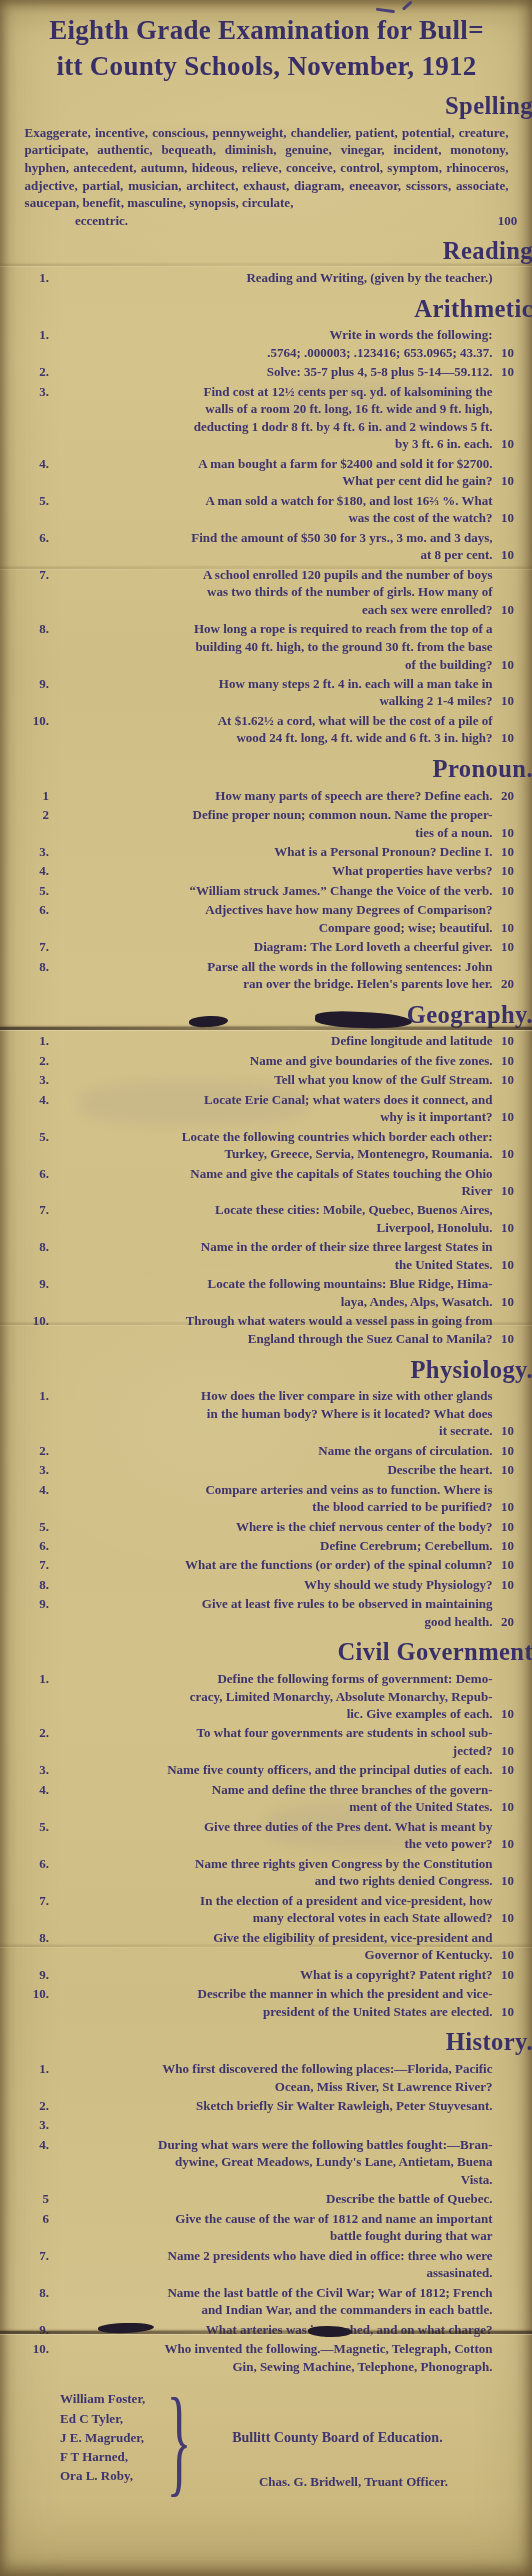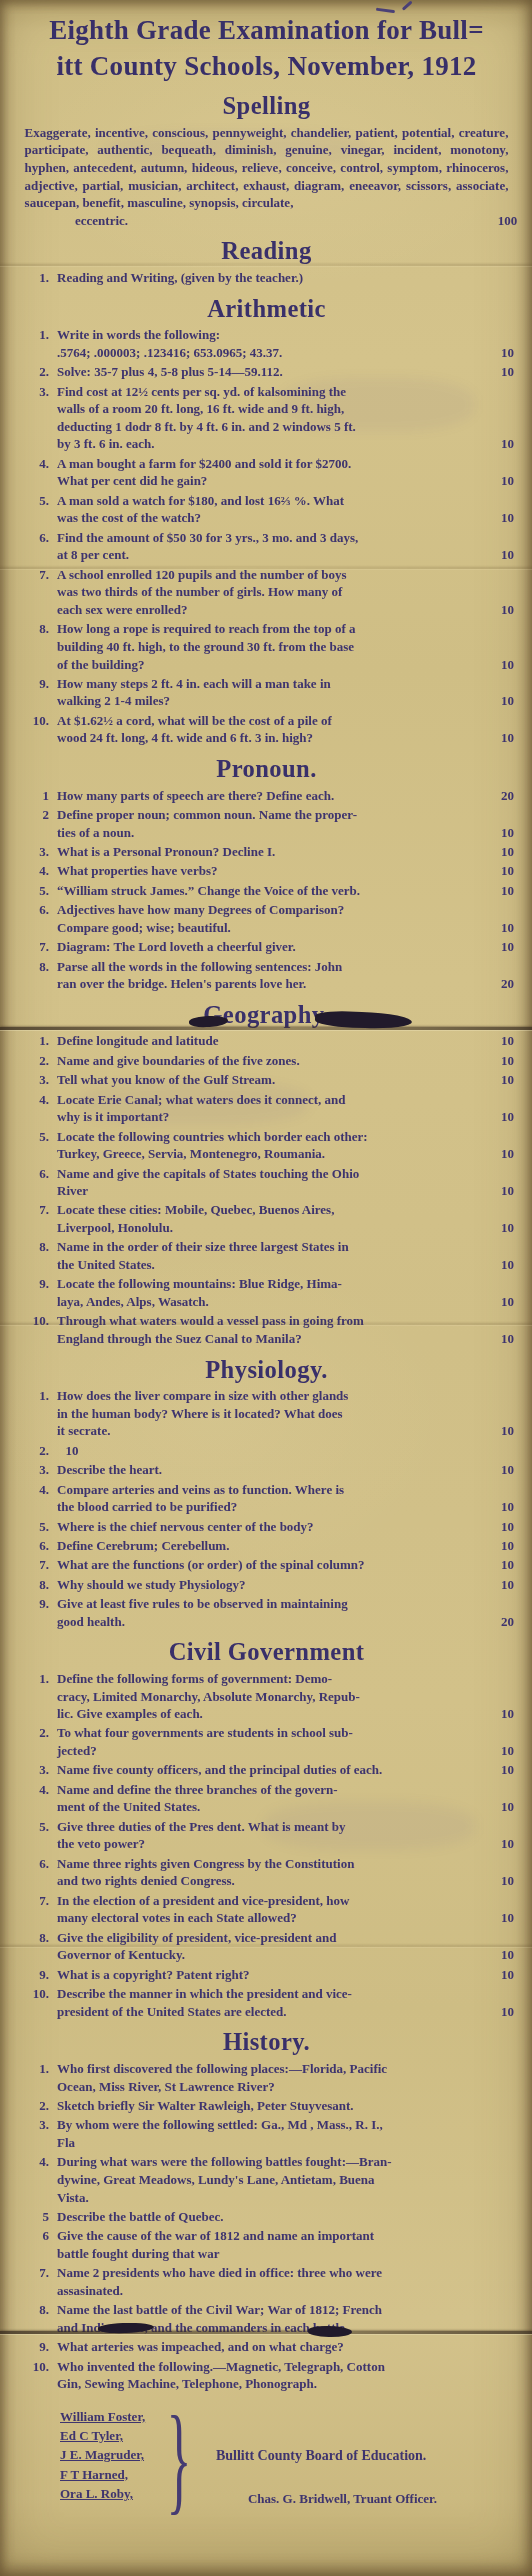--- a/index.html
+++ b/index.html
@@ -13,33 +13,33 @@
       radial-gradient(ellipse 369px 264px at 40% 55%, rgba(255,244,205,.08), transparent 65%),
       linear-gradient(180deg,#c6b47a 0,#d0bf86 1.2%,#d2c189 8%,#d4c38b 14%,#cfbe85 26%,#d3c28a 38%,#d0bf87 52%,#d2c189 66%,#cebd84 78%,#d3c28b 90%,#cbb980 97%,#bcaa70 100%);
     box-shadow:
       inset 0 0 53px rgba(100,80,45,.35),
       inset -6.2px 0 12.3px rgba(90,70,40,.42),
       inset 4.4px 0 10.5px rgba(90,70,40,.30),
       inset 0 5.3px 8.8px rgba(90,70,40,.30),
       inset 0 -8px 14px rgba(90,70,40,.42);
   }
   .title{ text-align:center;font-size:27px;line-height:36px;margin:12.3px 5.3px 0;letter-spacing:0.3px;color:#382f69;}
-  .h{ text-align:center;font-size:24.6px;line-height:30px;margin:7px 0 2.6px;letter-spacing:0.4px;color:#39306a;}
+  .h{ text-align:right;font-size:24.6px;line-height:30px;margin:7px 0 2.6px;letter-spacing:0.4px;color:#39306a;}
   .q{display:flex;align-items:stretch;margin:0 10.5px 1.8px 23px;}
   .qn{flex:none;width:26px;text-align:right;padding-right:8px;align-self:flex-start;}
-  .qt{flex:1;white-space:pre-line;}
+  .qt{flex:1;white-space:pre-line;text-align:right;}
   .qs{flex:none;width:30px;text-align:center;align-self:flex-end;}
   .spelling{margin:2.6px 24.6px 0;text-align:justify;}
   .spell-last{display:flex;margin:0 10.5px 1.8px 23px;}
   .spell-word{margin-left:52px;flex:1;}
   
   .footer{display:flex;margin:14px 0 0 60px;}
-  .members{line-height:19.3px;text-decoration:underline;}
+  .members{line-height:19.3px;}
   .brace{font-size:104px;line-height:104px;font-weight:normal;transform:scale(.5,1.15);transform-origin:center;margin-left:8.8px;align-self:center;color:#453b72;}
-  .flabels{display:flex;flex-direction:column;margin-left:12px;}
+  .flabels{display:flex;flex-direction:column;margin-left:23px;align-items:center;}
   .board-label{margin-top:40px;font-size:14px;}
   .truant{margin-top:26px;margin-left:32px;font-size:13px;}
   
   .marks{position:absolute;inset:0;pointer-events:none;}
   .crease{position:absolute;left:0;right:0;height:1.8px;
     background:linear-gradient(90deg,rgba(104,86,50,.45),rgba(104,86,50,.20) 45%,rgba(104,86,50,.45));
     box-shadow:0 0.9px 0 rgba(255,246,210,.30), 0 -0.9px 1.8px rgba(90,70,40,.25);}
   .crease.faint{opacity:.45;}
   .crease.strong{height:2.6px;background:linear-gradient(90deg,rgba(48,36,26,.75),rgba(70,55,35,.45) 55%,rgba(48,36,26,.7));box-shadow:0 0.9px 0 rgba(255,246,210,.35), 0 -0.9px 1.8px rgba(60,45,30,.4);}
   .blob{position:absolute;background:#211a2b;border-radius:46% 54% 52% 48%;}
@@ -242,20 +242,21 @@
   <div class="h">Physiology.</div>
   <div class="q">
       <span class="qn">1.</span>
       <span class="qt">How does the liver compare in size with other glands
 in the human body?  Where is it located?  What does
 it secrate.</span>
       <span class="qs">10</span>
     </div>
   <div class="q">
       <span class="qn">2.</span>
+      <span class="qt">Name the organs of circulation.</span>
       <span class="qs">10</span>
     </div>
   <div class="q">
       <span class="qn">3.</span>
       <span class="qt">Describe the heart.</span>
       <span class="qs">10</span>
     </div>
   <div class="q">
       <span class="qn">4.</span>
       <span class="qt">Compare arteries and veins as to function.  Where is
@@ -357,22 +358,20 @@
 Ocean, Miss River, St  Lawrence River?</span>
       <span class="qs"></span>
     </div>
   <div class="q">
       <span class="qn">2.</span>
       <span class="qt">Sketch briefly Sir Walter Rawleigh, Peter Stuyvesant.</span>
       <span class="qs"></span>
     </div>
   <div class="q">
       <span class="qn">3.</span>
-      <span class="qt">By whom were the following settled:  Ga., Md , Mass., R. I.,
-Fla</span>
       <span class="qs"></span>
     </div>
   <div class="q">
       <span class="qn">4.</span>
       <span class="qt">During what wars were the following battles fought:—Bran-
 dywine, Great  Meadows,  Lundy's  Lane,  Antietam,  Buena
 Vista.</span>
       <span class="qs"></span>
     </div>
   <div class="q">

